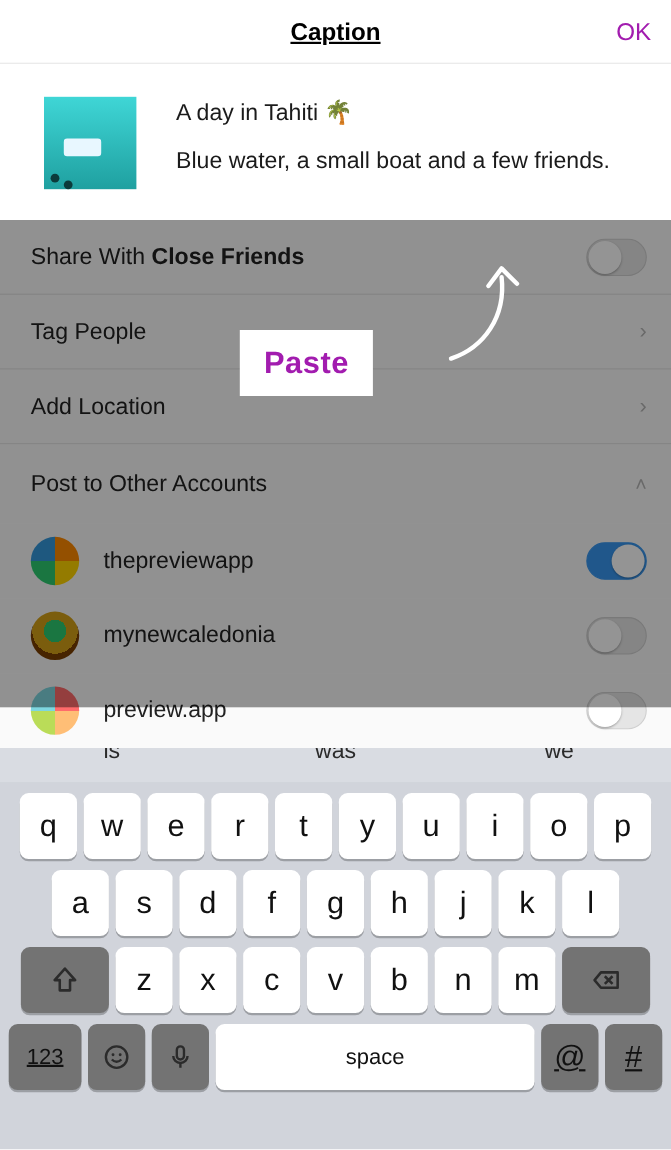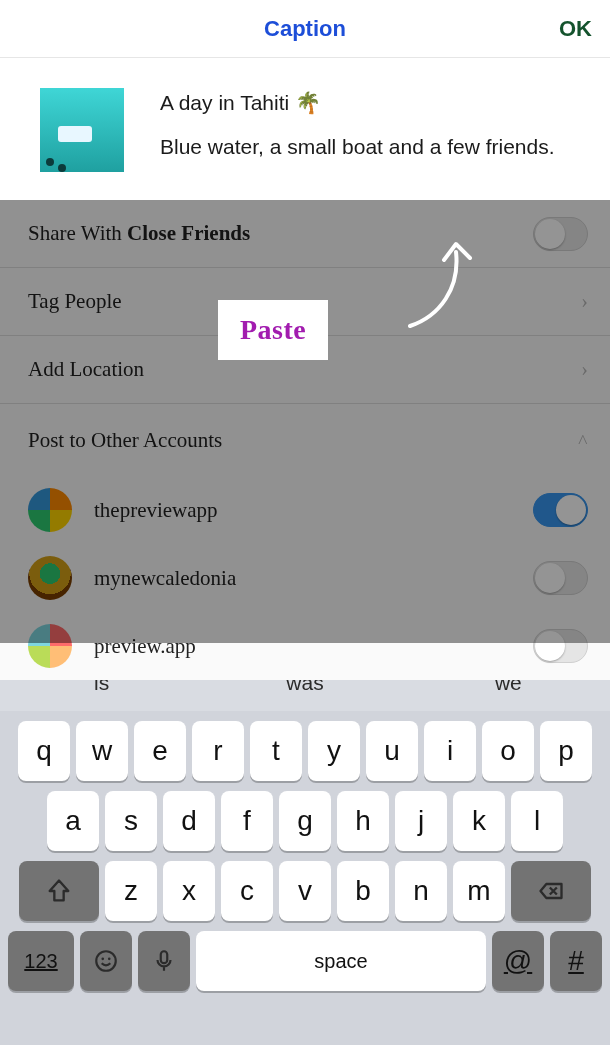--- a/index.html
+++ b/index.html
@@ -1,21 +1,21 @@
 <!DOCTYPE html>
 <html><head>
 <meta charset="utf-8">
 <style>
   * { box-sizing: border-box; margin: 0; padding: 0; }
   html, body { width: 610px; height: 1045px; overflow: hidden; font-family: -apple-system, "Helvetica Neue", Arial, sans-serif; background:#fff; }
   .screen { width:610px; height:1045px; position:relative; background:#fff; }
   
   .header { position:relative; height:58px; border-bottom:1px solid #e6e6e6; display:flex; align-items:center; justify-content:center; }
-  .header .title { font-size:22px; font-weight:700; color:#1d4ed8; }
-  .header .ok { position:absolute; right:18px; top:16px; font-size:22px; font-weight:700; color:#14532d; }
+  .header .title { font-size:22px; font-weight:700; color:#000000;text-decoration:underline; }
+  .header .ok { position:absolute; right:18px; top:16px; font-size:22px; font-weight:400; color:#a21caf; }
   
   .caption-row { display:flex; align-items:flex-start; padding:30px 22px 28px 40px; }
   .thumb { width:84px; height:84px; background:linear-gradient(180deg,#3fd6d6 0%,#1fa0a0 100%); position:relative; flex:0 0 auto; }
   .thumb::before{content:"";position:absolute;left:18px;top:38px;width:34px;height:16px;background:#e8f7ff;border-radius:3px;}
   .thumb::after{content:"";position:absolute;left:6px;bottom:6px;width:8px;height:8px;background:#0b3b3b;border-radius:50%;box-shadow:12px 6px 0 #0b3b3b;}
   .caption-text { margin-left:36px; font-size:21px; line-height:1.45; color:#1b1b1b; }
   .caption-text .line1 { margin-bottom:14px; }
   
   .mid { position:relative; }
   .overlay { position:absolute; inset:0; background:rgba(0,0,0,0.42); pointer-events:none; z-index:2; }
@@ -71,21 +71,21 @@
   </div>
 
   <div class="caption-row">
     <div class="thumb"></div>
     <div class="caption-text">
       <div class="line1">A day in Tahiti 🌴</div>
       <div class="line2">Blue water, a small boat and a few friends.</div>
     </div>
   </div>
 
-  <div class="mid" style="height:443px;font-family:Liberation Serif, serif;">
+  <div class="mid" style="height:443px;">
     <div class="list">
       <div class="row">
         <div class="label">
           <span>Share With </span><span class="bold">Close Friends</span>
         </div>
         <div class="toggle"></div>
       </div>
 
       <div class="row">
         <div class="label">Tag People</div>

